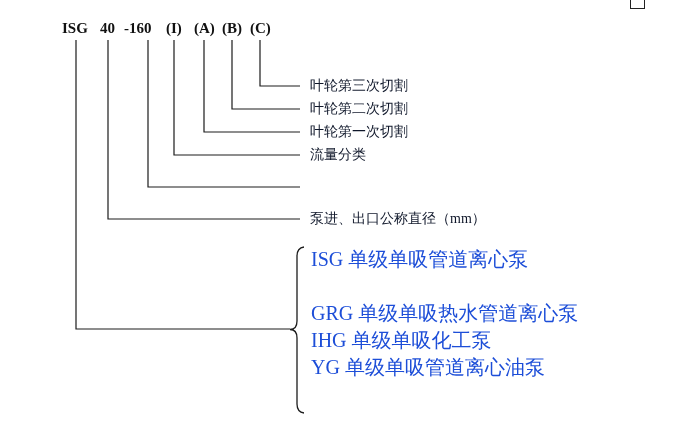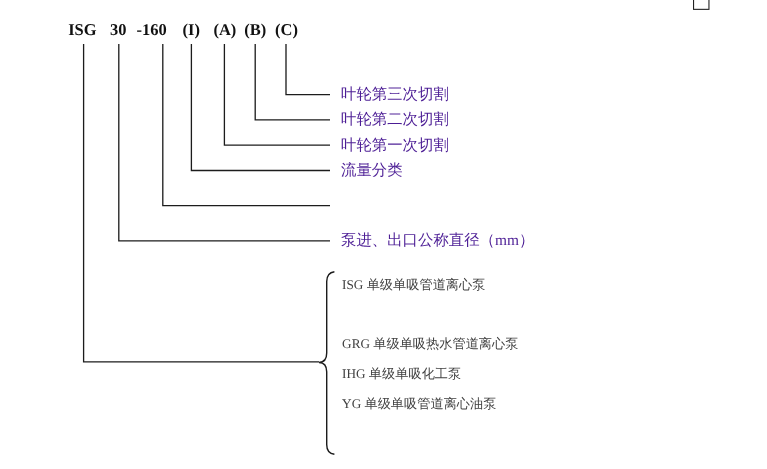--- a/index.html
+++ b/index.html
@@ -45,36 +45,36 @@
     top: 0;
     left: 0;
   }
 
   .callout-label {
     position: absolute;
     left: 276px;
     transform: translateY(-50%);
     font-size: 14px;
     white-space: nowrap;
-    color: #4c1d95;
+    color: #0f172a;
   }
   .co-0 { top: 86px; }
   .co-1 { top: 109px; }
   .co-2 { top: 132px; }
   .co-3 { top: 155px; }
   .co-4 { top: 187px; }
   .co-5 { top: 219px; }
 
   .series-item {
     position: absolute;
     left: 277px;
     transform: translateY(-50%);
-    font-size: 12px;
+    font-size: 20px;
     white-space: nowrap;
-    color: #404040;
+    color: #1d4ed8;
   }
   .si-0 { top: 259px; }
   .si-1 { top: 286px; }
   .si-2 { top: 313px; }
   .si-3 { top: 340px; }
   .si-4 { top: 367px; }
   .si-5 { top: 397px; }
 
   .corner-artifact {
     position: absolute;
@@ -86,21 +86,21 @@
     background: #ffffff;
   }
 </style>
 </head>
 <body>
 
 <div class="stage">
 
   <div class="model-code">
     <span class="seg-0">ISG</span>
-    <span class="seg-1">30</span>
+    <span class="seg-1">40</span>
     <span class="seg-2">-160</span>
     <span class="seg-3">(I)</span>
     <span class="seg-4">(A)</span>
     <span class="seg-5">(B)</span>
     <span class="seg-6">(C)</span>
   </div>
 
   <svg class="lines-svg" width="697" height="426" viewBox="0 0 697 426">
     <g fill="none" stroke="#1c1c1c" stroke-width="1.2">
       <polyline points="226,40 226,86 266,86"></polyline>

